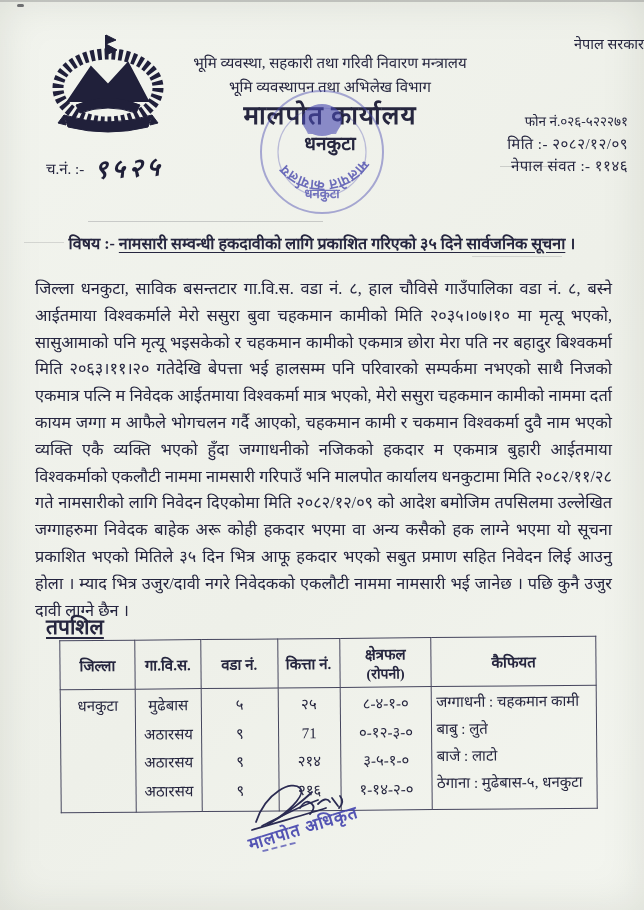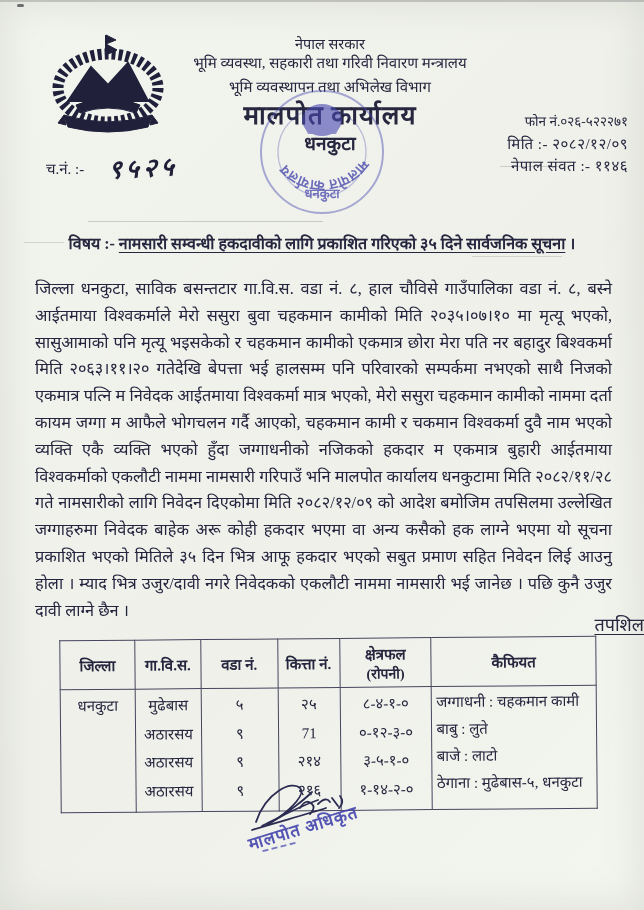--- a/index.html
+++ b/index.html
@@ -14,47 +14,47 @@
   
   .scan-top-line{left:0;top:0;width:100%;height:2px;background:rgba(90,90,95,.28);}
   .speck{left:17px;top:4px;width:7px;height:3px;background:#3a3a42;border-radius:2px;opacity:.7;}
   .streak1{left:88px;top:221px;width:235px;height:1px;background:rgba(110,110,115,.30);}
   .streak2{left:500px;top:166px;width:60px;height:1px;background:rgba(110,110,115,.28);}
   .streak3{left:472px;top:256px;width:90px;height:1px;background:rgba(110,110,115,.22);}
   .streak4{left:24px;top:242px;width:40px;height:1px;background:rgba(110,110,115,.22);}
   
   .emblem{left:46px;top:33px;width:124px;height:110px;}
   .hline{left:16px;right:0;text-align:center;}
-  .h-govt{top:33px;font-size:14.5px;}
+  .h-govt{top:33px;font-size:14.5px;text-align:right;}
   .h-ministry{top:52px;font-size:15px;}
   .h-dept{top:76px;font-size:15px;}
   .h-office{top:96px;font-size:26px;font-weight:bold;letter-spacing:1px;}
   .h-district{top:130px;font-size:19px;font-weight:bold;}
   .contact{right:16px;top:111px;text-align:right;line-height:22px;}
   .c-phone{font-size:13.5px;}
   .c-email{font-size:13.5px;font-family:"Liberation Serif","DejaVu Serif",serif;}
   .c-date,.c-sambat{font-size:15px;letter-spacing:.5px;}
   .refs{left:46px;top:157px;font-size:15px;line-height:24px;}
-  .ch-row{display:flex;align-items:center;gap:24px;}
+  .ch-row{display:flex;align-items:center;gap:10px;}
   .handwritten{
     font-size:26px;font-weight:bold;font-style:italic;color:#1f1f38;
     letter-spacing:4px;transform:rotate(-3deg) skewX(-6deg);line-height:20px;
   }
   
   .round-stamp{left:256px;top:86px;width:132px;height:132px;opacity:.82;pointer-events:none;}
   
   .subject{top:232px;left:0;right:0;text-align:center;font-size:16px;font-weight:bold;}
   .subject .u{text-decoration:underline;text-underline-offset:3px;}
   
   .body-text{
     top:276px;left:35px;width:577px;font-size:16.3px;line-height:26.8px;
     text-align:justify;color:#24243e;
   }
   
-  .tapasil{top:612px;left:46px;right:0;text-align:right;font-size:18px;font-weight:normal;}
+  .tapasil{top:612px;left:46px;right:0;text-align:left;font-size:21px;font-weight:bold;}
   .tapasil span{text-decoration:underline;text-underline-offset:3px;}
   
   .land-table{
     left:60px;top:638px;width:537px;border-collapse:collapse;
     transform:rotate(-0.5deg);font-size:15px;color:#26263f;
   }
   .land-table th,.land-table td{border:1.4px solid #46465e;padding:2px 4px;}
   .land-table th{font-weight:bold;height:44px;font-size:15px;}
   .th-sub{display:block;font-size:14px;}
   .tbody-cell{vertical-align:top;height:118px;text-align:center;}

